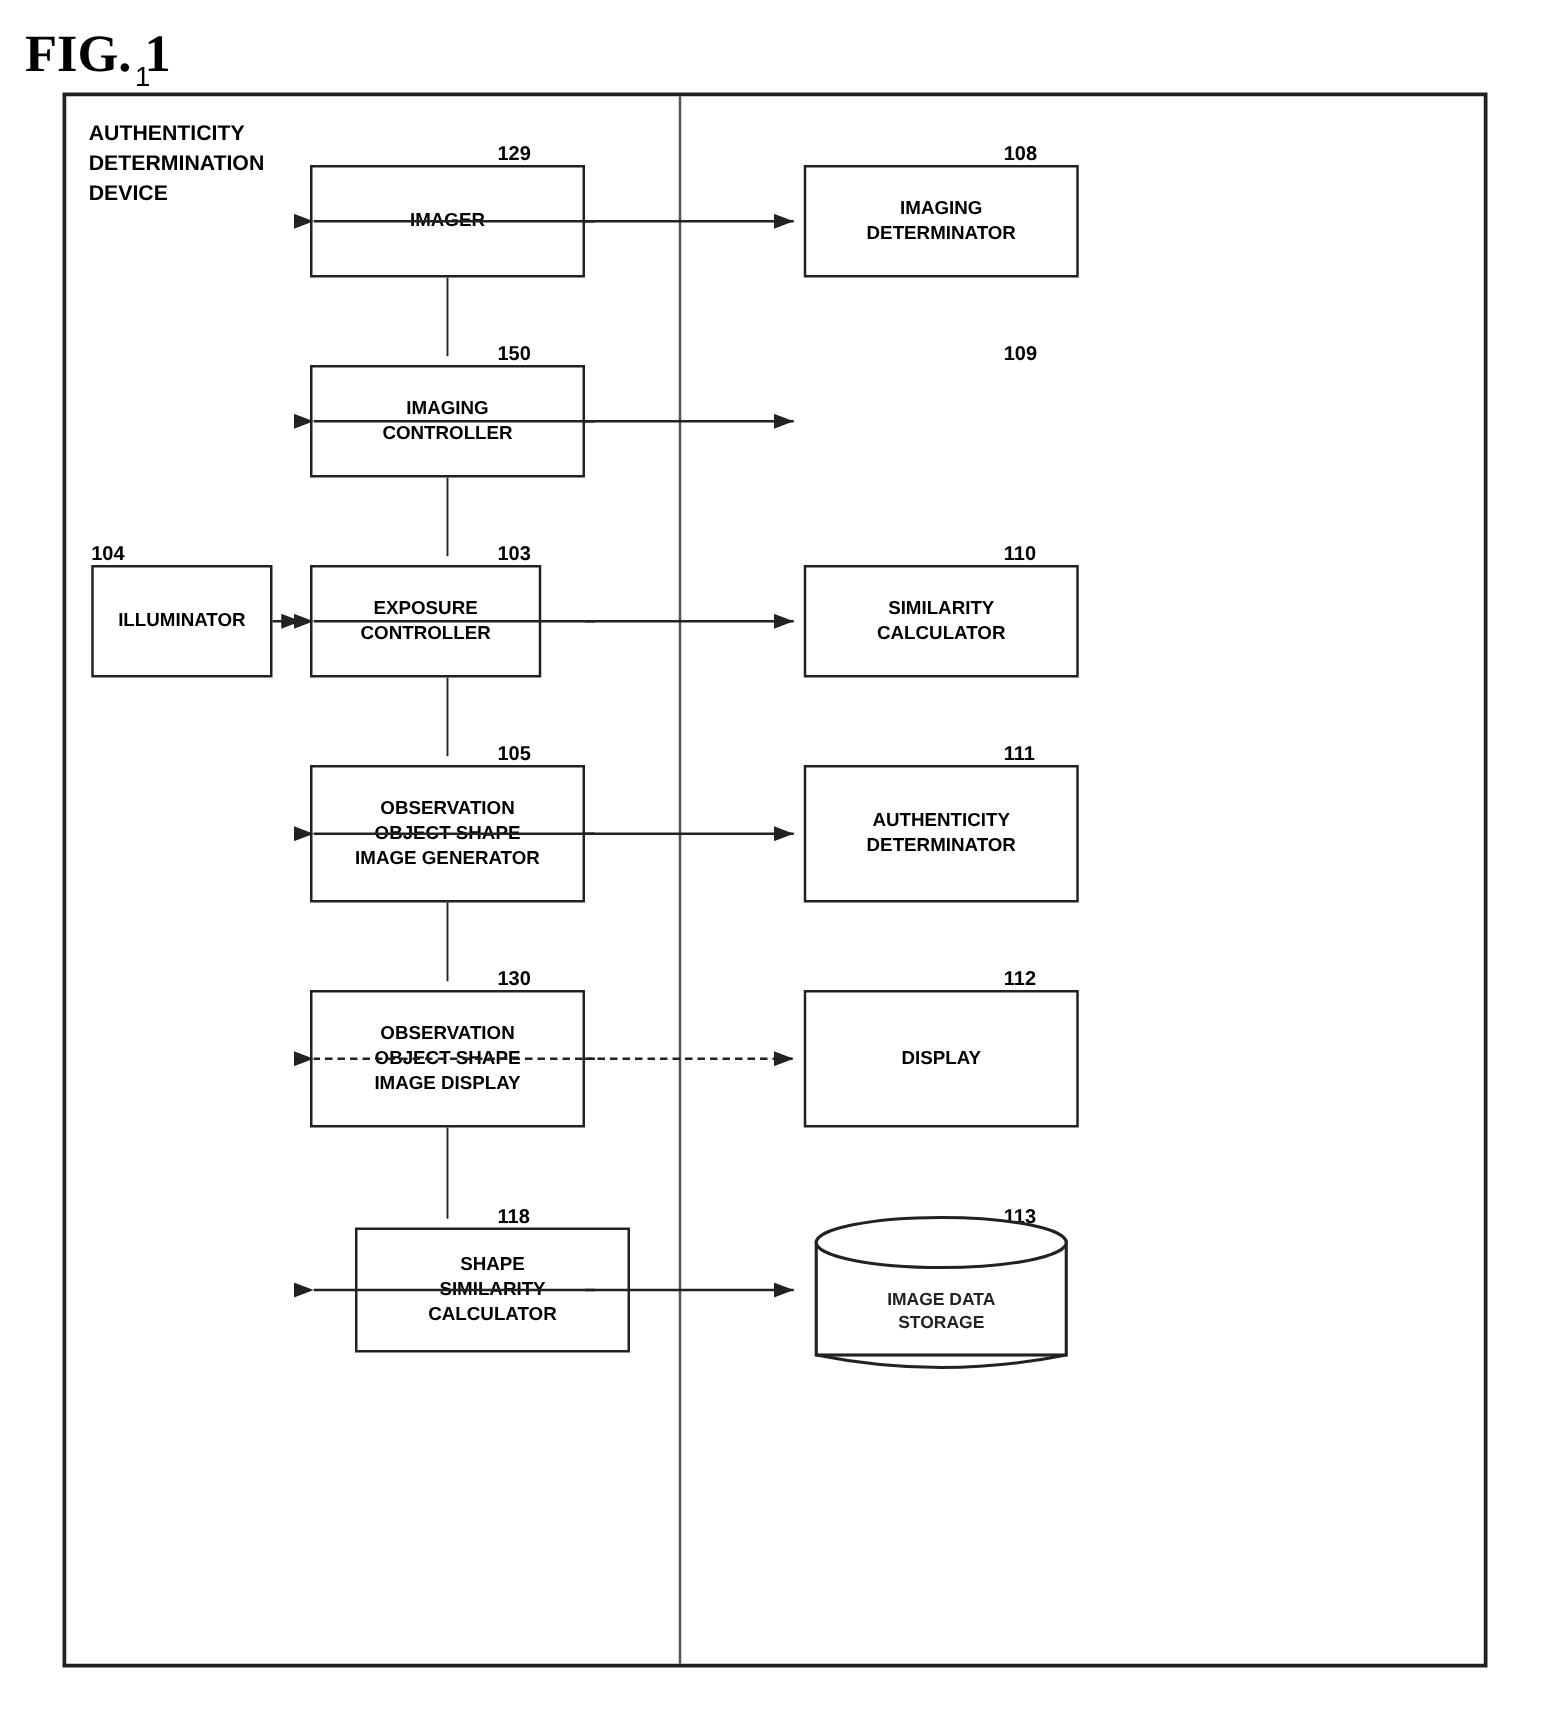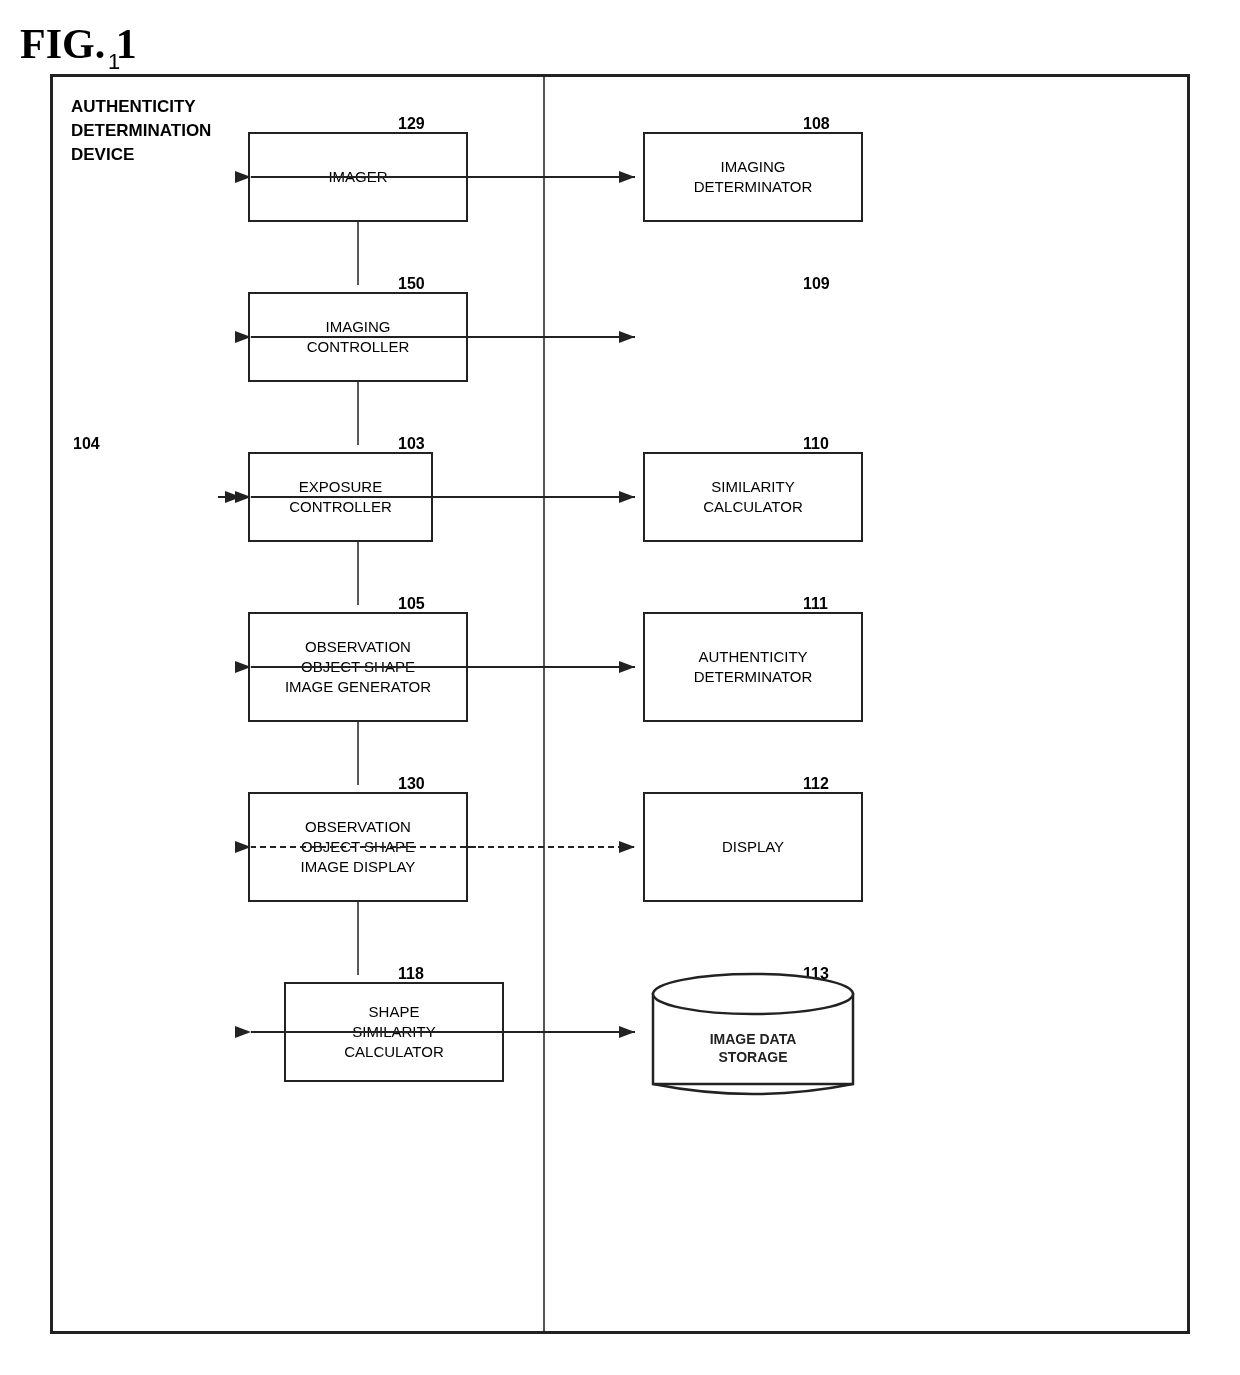--- a/index.html
+++ b/index.html
@@ -50,21 +50,21 @@
     }
     
     .comp-box {
       border: 2.5px solid #222;
       background: #fff;
       display: flex;
       align-items: center;
       justify-content: center;
       text-align: center;
       font-size: 15px;
-      font-weight: normal;
+      font-weight: bold;
       font-family: Arial, sans-serif;
       line-height: 1.35;
       position: absolute;
     }
     .comp-label {
       position: absolute;
       font-size: 16px;
       font-weight: bold;
       font-family: Arial, sans-serif;
     }
@@ -90,20 +90,23 @@
   <div class="comp-box" style="left:195px;top:215px;width:220px;height:90px;">
     <span>IMAGING<br>CONTROLLER</span>
   </div>
   <span class="comp-label" style="left:345px;top:198px;">150</span>
 
   <div class="comp-box" style="left:195px;top:375px;width:185px;height:90px;">
     <span>EXPOSURE<br>CONTROLLER</span>
   </div>
   <span class="comp-label" style="left:345px;top:358px;">103</span>
 
+  <div class="comp-box" style="left:20px;top:375px;width:145px;height:90px;">
+    <span>ILLUMINATOR</span>
+  </div>
   <span class="comp-label" style="left:20px;top:358px;">104</span>
 
   <div class="comp-box" style="left:195px;top:535px;width:220px;height:110px;">
     <span>OBSERVATION<br>OBJECT SHAPE<br>IMAGE GENERATOR</span>
   </div>
   <span class="comp-label" style="left:345px;top:518px;">105</span>
 
   <div class="comp-box" style="left:195px;top:715px;width:220px;height:110px;">
     <span>OBSERVATION<br>OBJECT SHAPE<br>IMAGE DISPLAY</span>
   </div>

